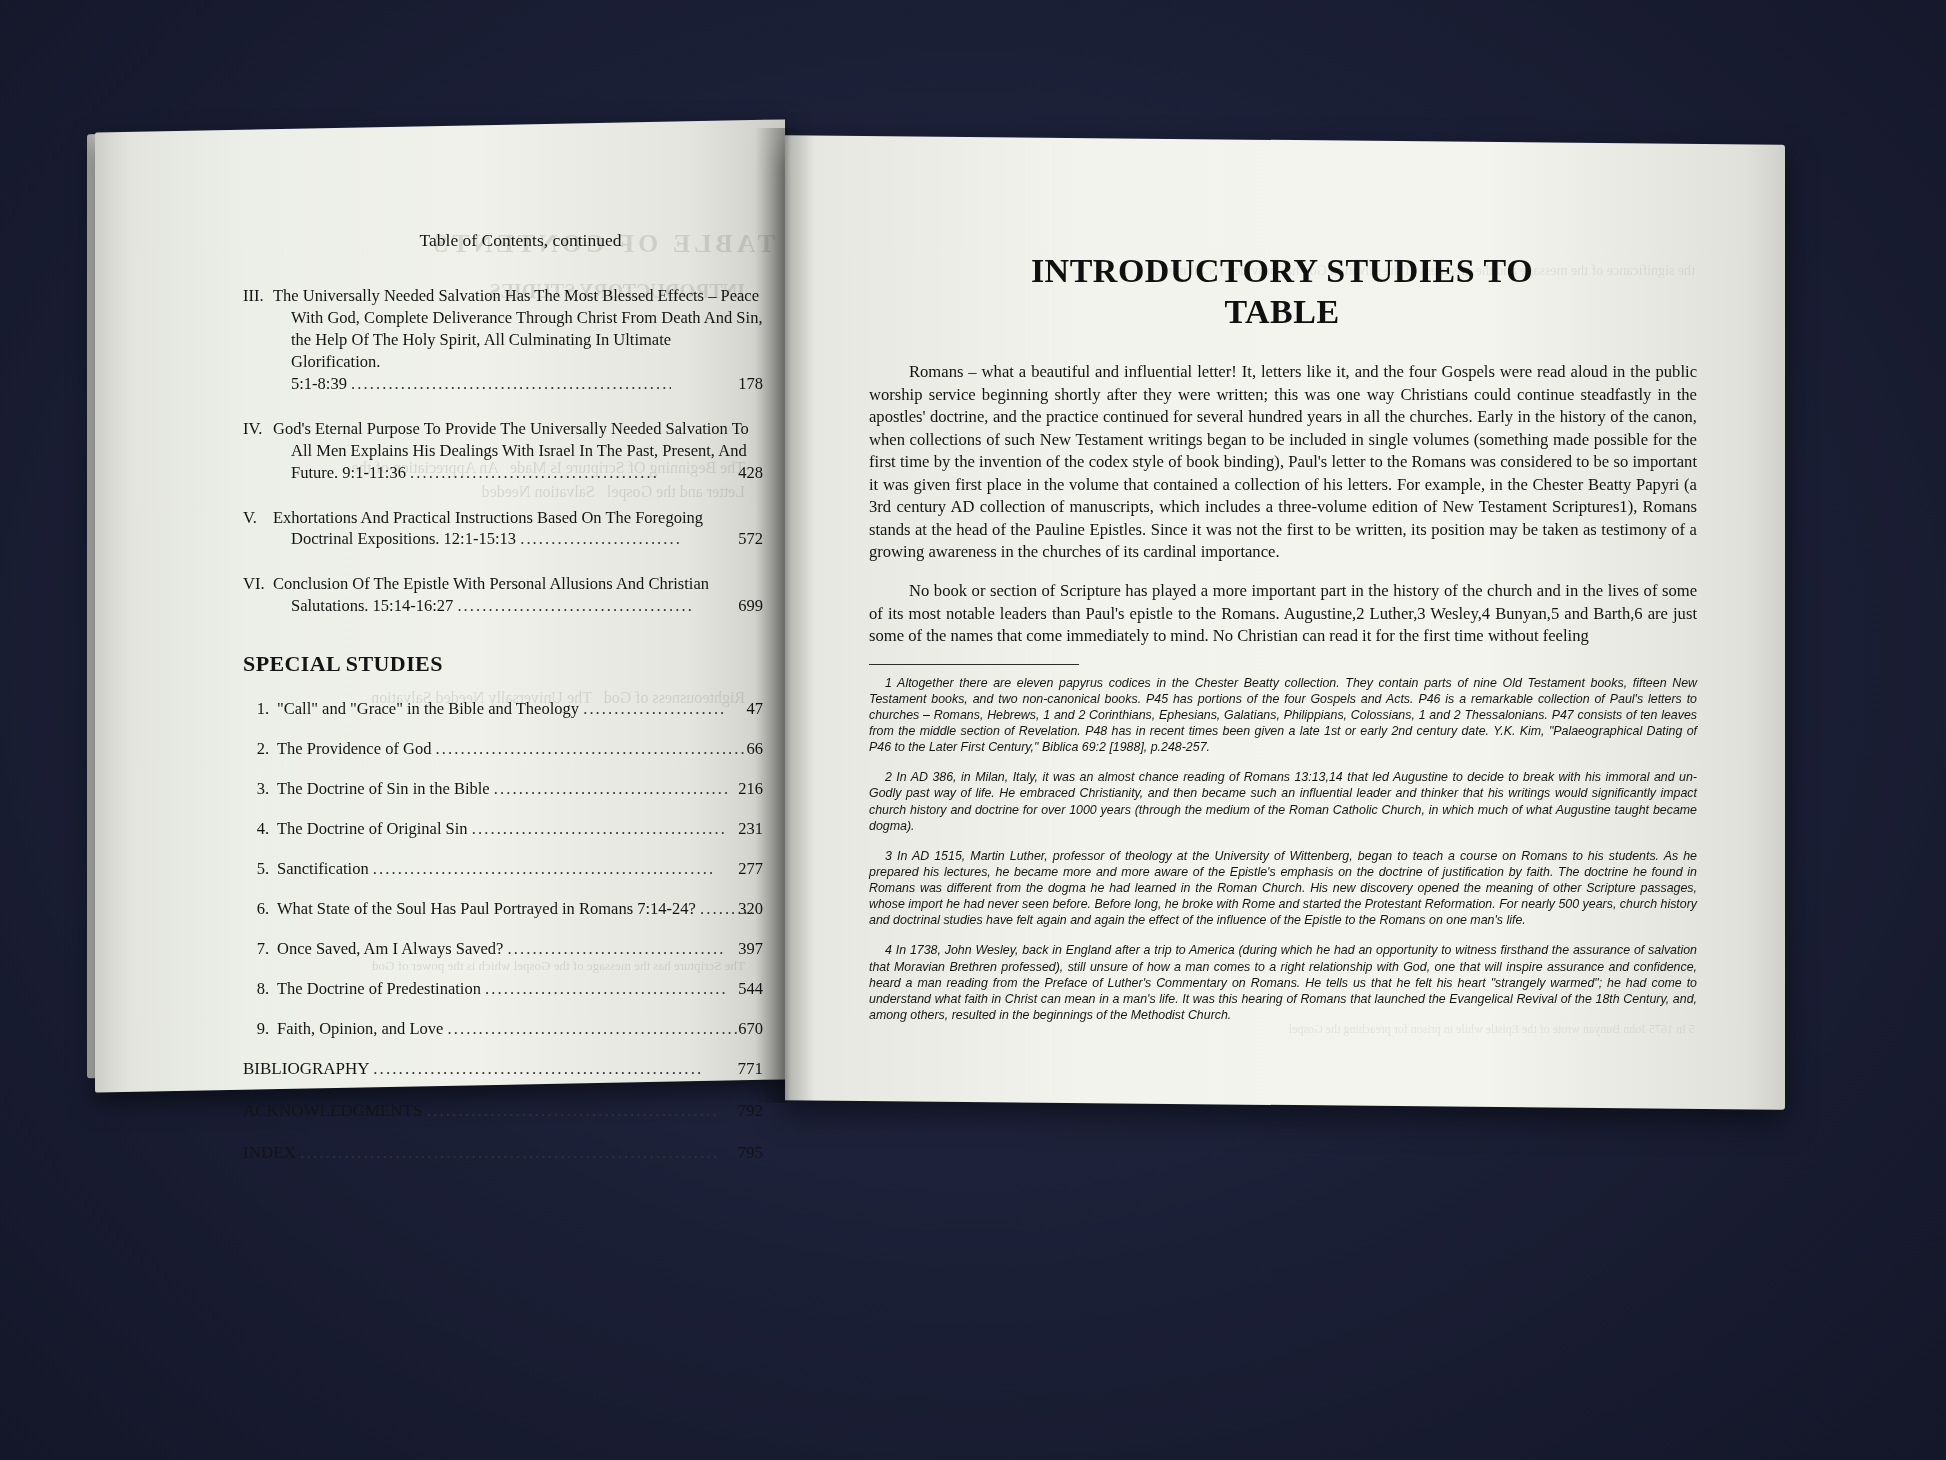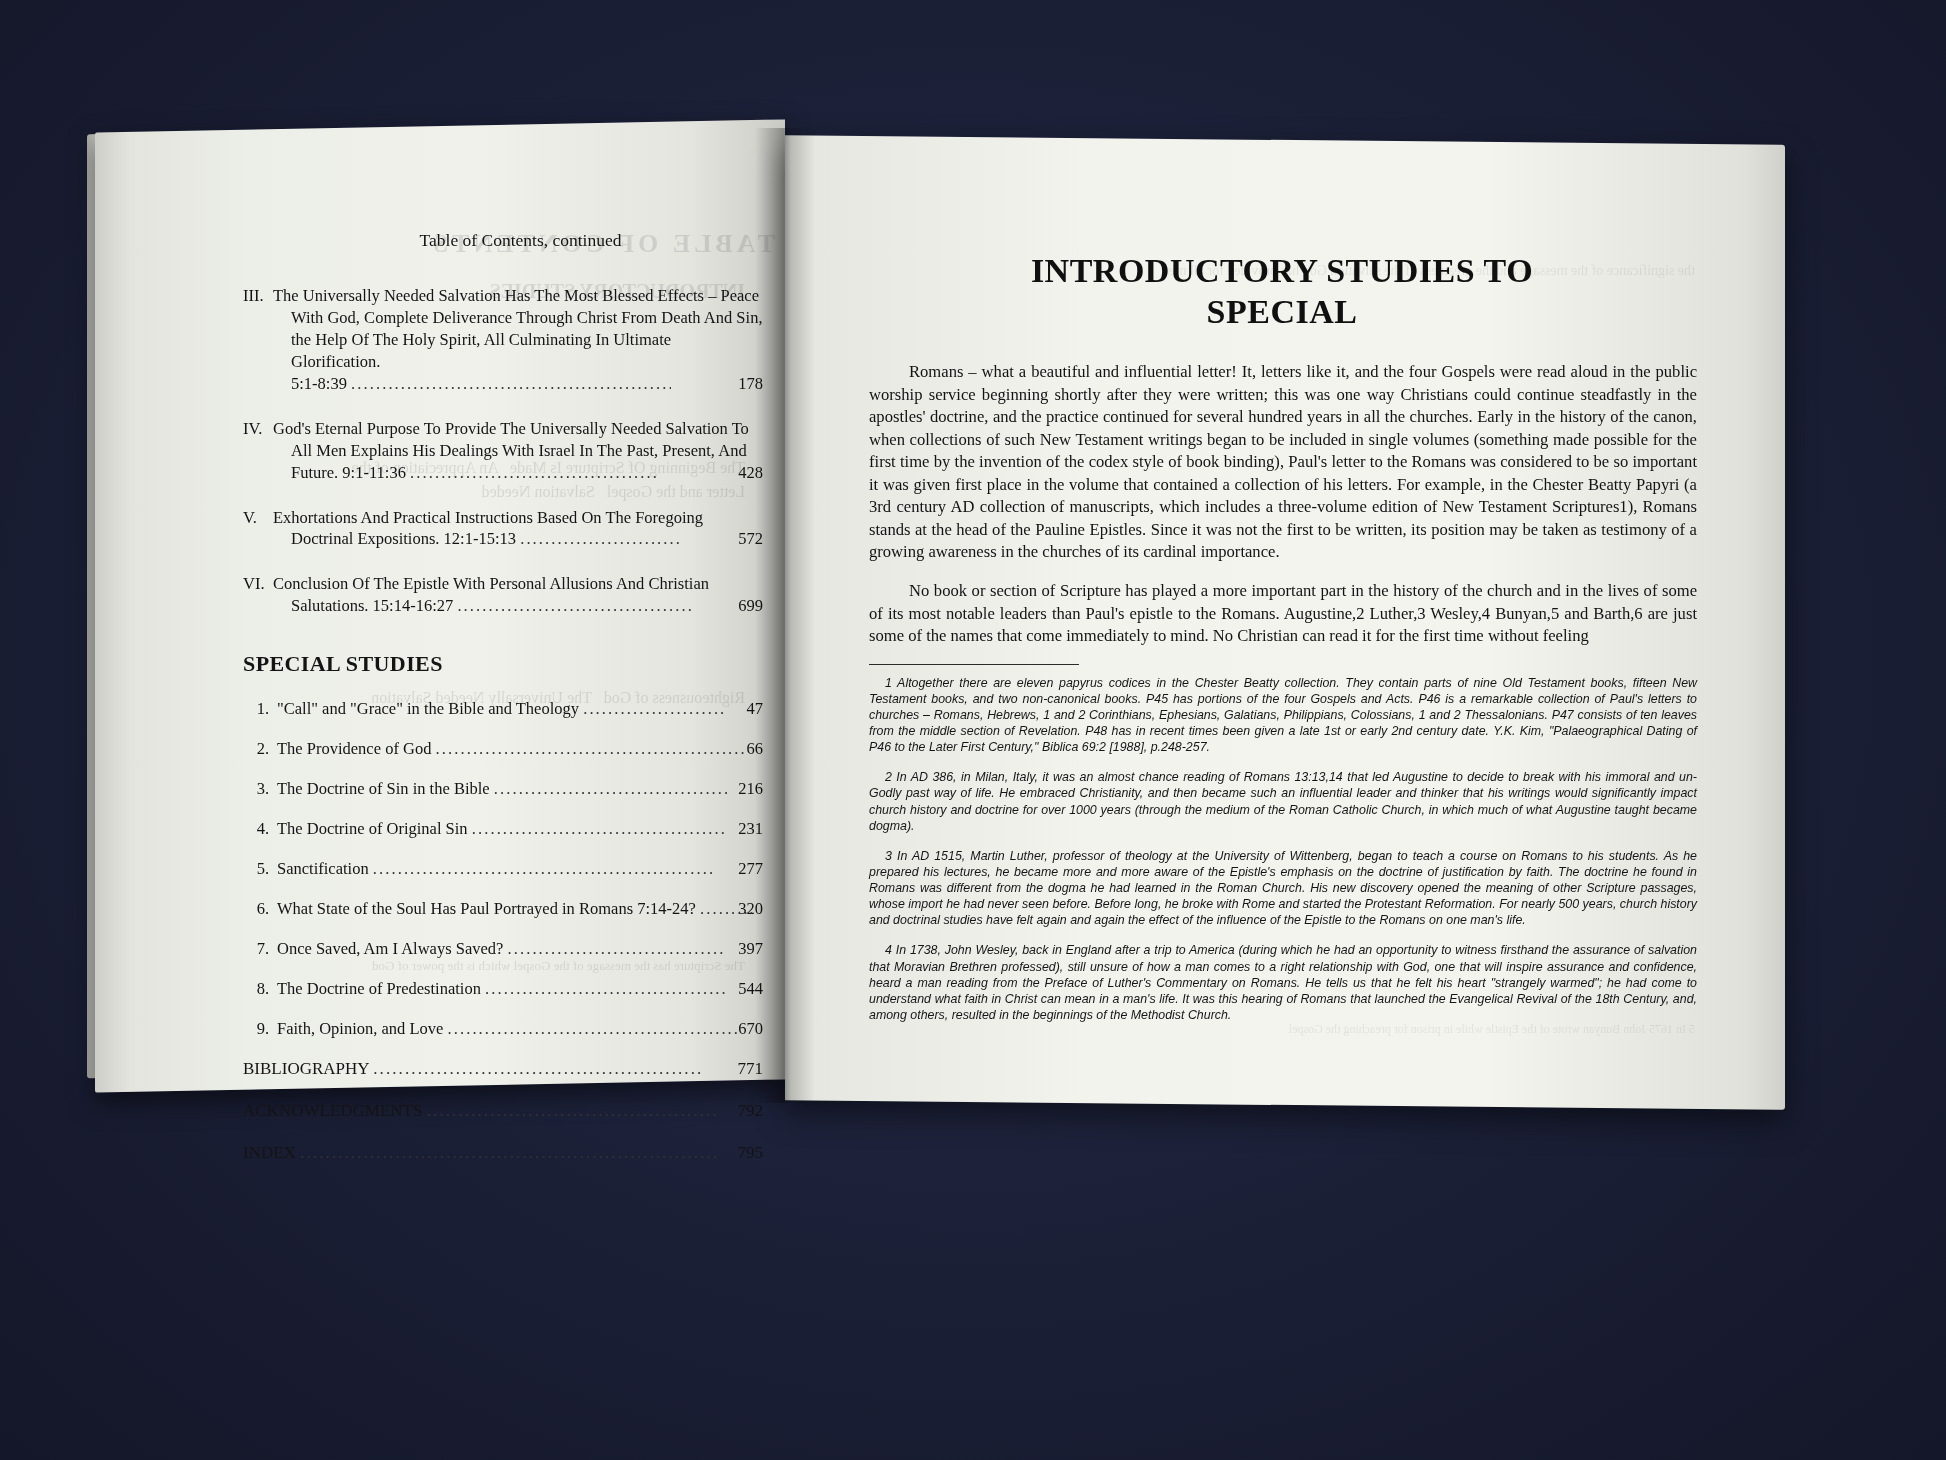--- a/index.html
+++ b/index.html
@@ -366,21 +366,21 @@
 
       <div class="ghost-r r1">
         the significance of the message and the greatness of the salvation God has provided for all men
       </div>
       <div class="ghost-r r2">
         5 In 1675 John Bunyan wrote of the Epistle while in prison for preaching the Gospel
       </div>
 
       <div class="chap-title">
         <span>INTRODUCTORY STUDIES TO</span><br>
-        <span>SPECIAL</span>
+        <span>TABLE</span>
       </div>
 
       <div class="body-col">
         <p>Romans – what a beautiful and influential letter!  It, letters like it, and the four Gospels were read aloud in the public worship service beginning shortly after they were written; this was one way Christians could continue steadfastly in the apostles' doctrine, and the practice continued for several hundred years in all the churches.   Early in the history of the canon, when collections of such New Testament writings began to be included in single volumes (something made possible for the first time by the invention of the codex style of book binding), Paul's letter to the Romans was considered to be so important it was given first place in the volume that contained a collection of his letters.  For example, in the Chester Beatty Papyri (a 3rd century AD collection of manuscripts, which includes a three-volume edition of New Testament Scriptures1), Romans stands at the head of the Pauline Epistles.   Since it was not the first to be written, its position may be taken as testimony of a growing awareness in the churches of its cardinal importance.</p>
         <p>No book or section of Scripture has played a more important part in the history of the church and in the lives of some of its most notable leaders than Paul's epistle to the Romans.   Augustine,2  Luther,3  Wesley,4  Bunyan,5 and Barth,6 are just some of the names that come immediately to mind.    No Christian can read it for the first time without feeling</p>
       </div>
 
       <div class="fn-rule"></div>
 
       <div class="footnotes">

